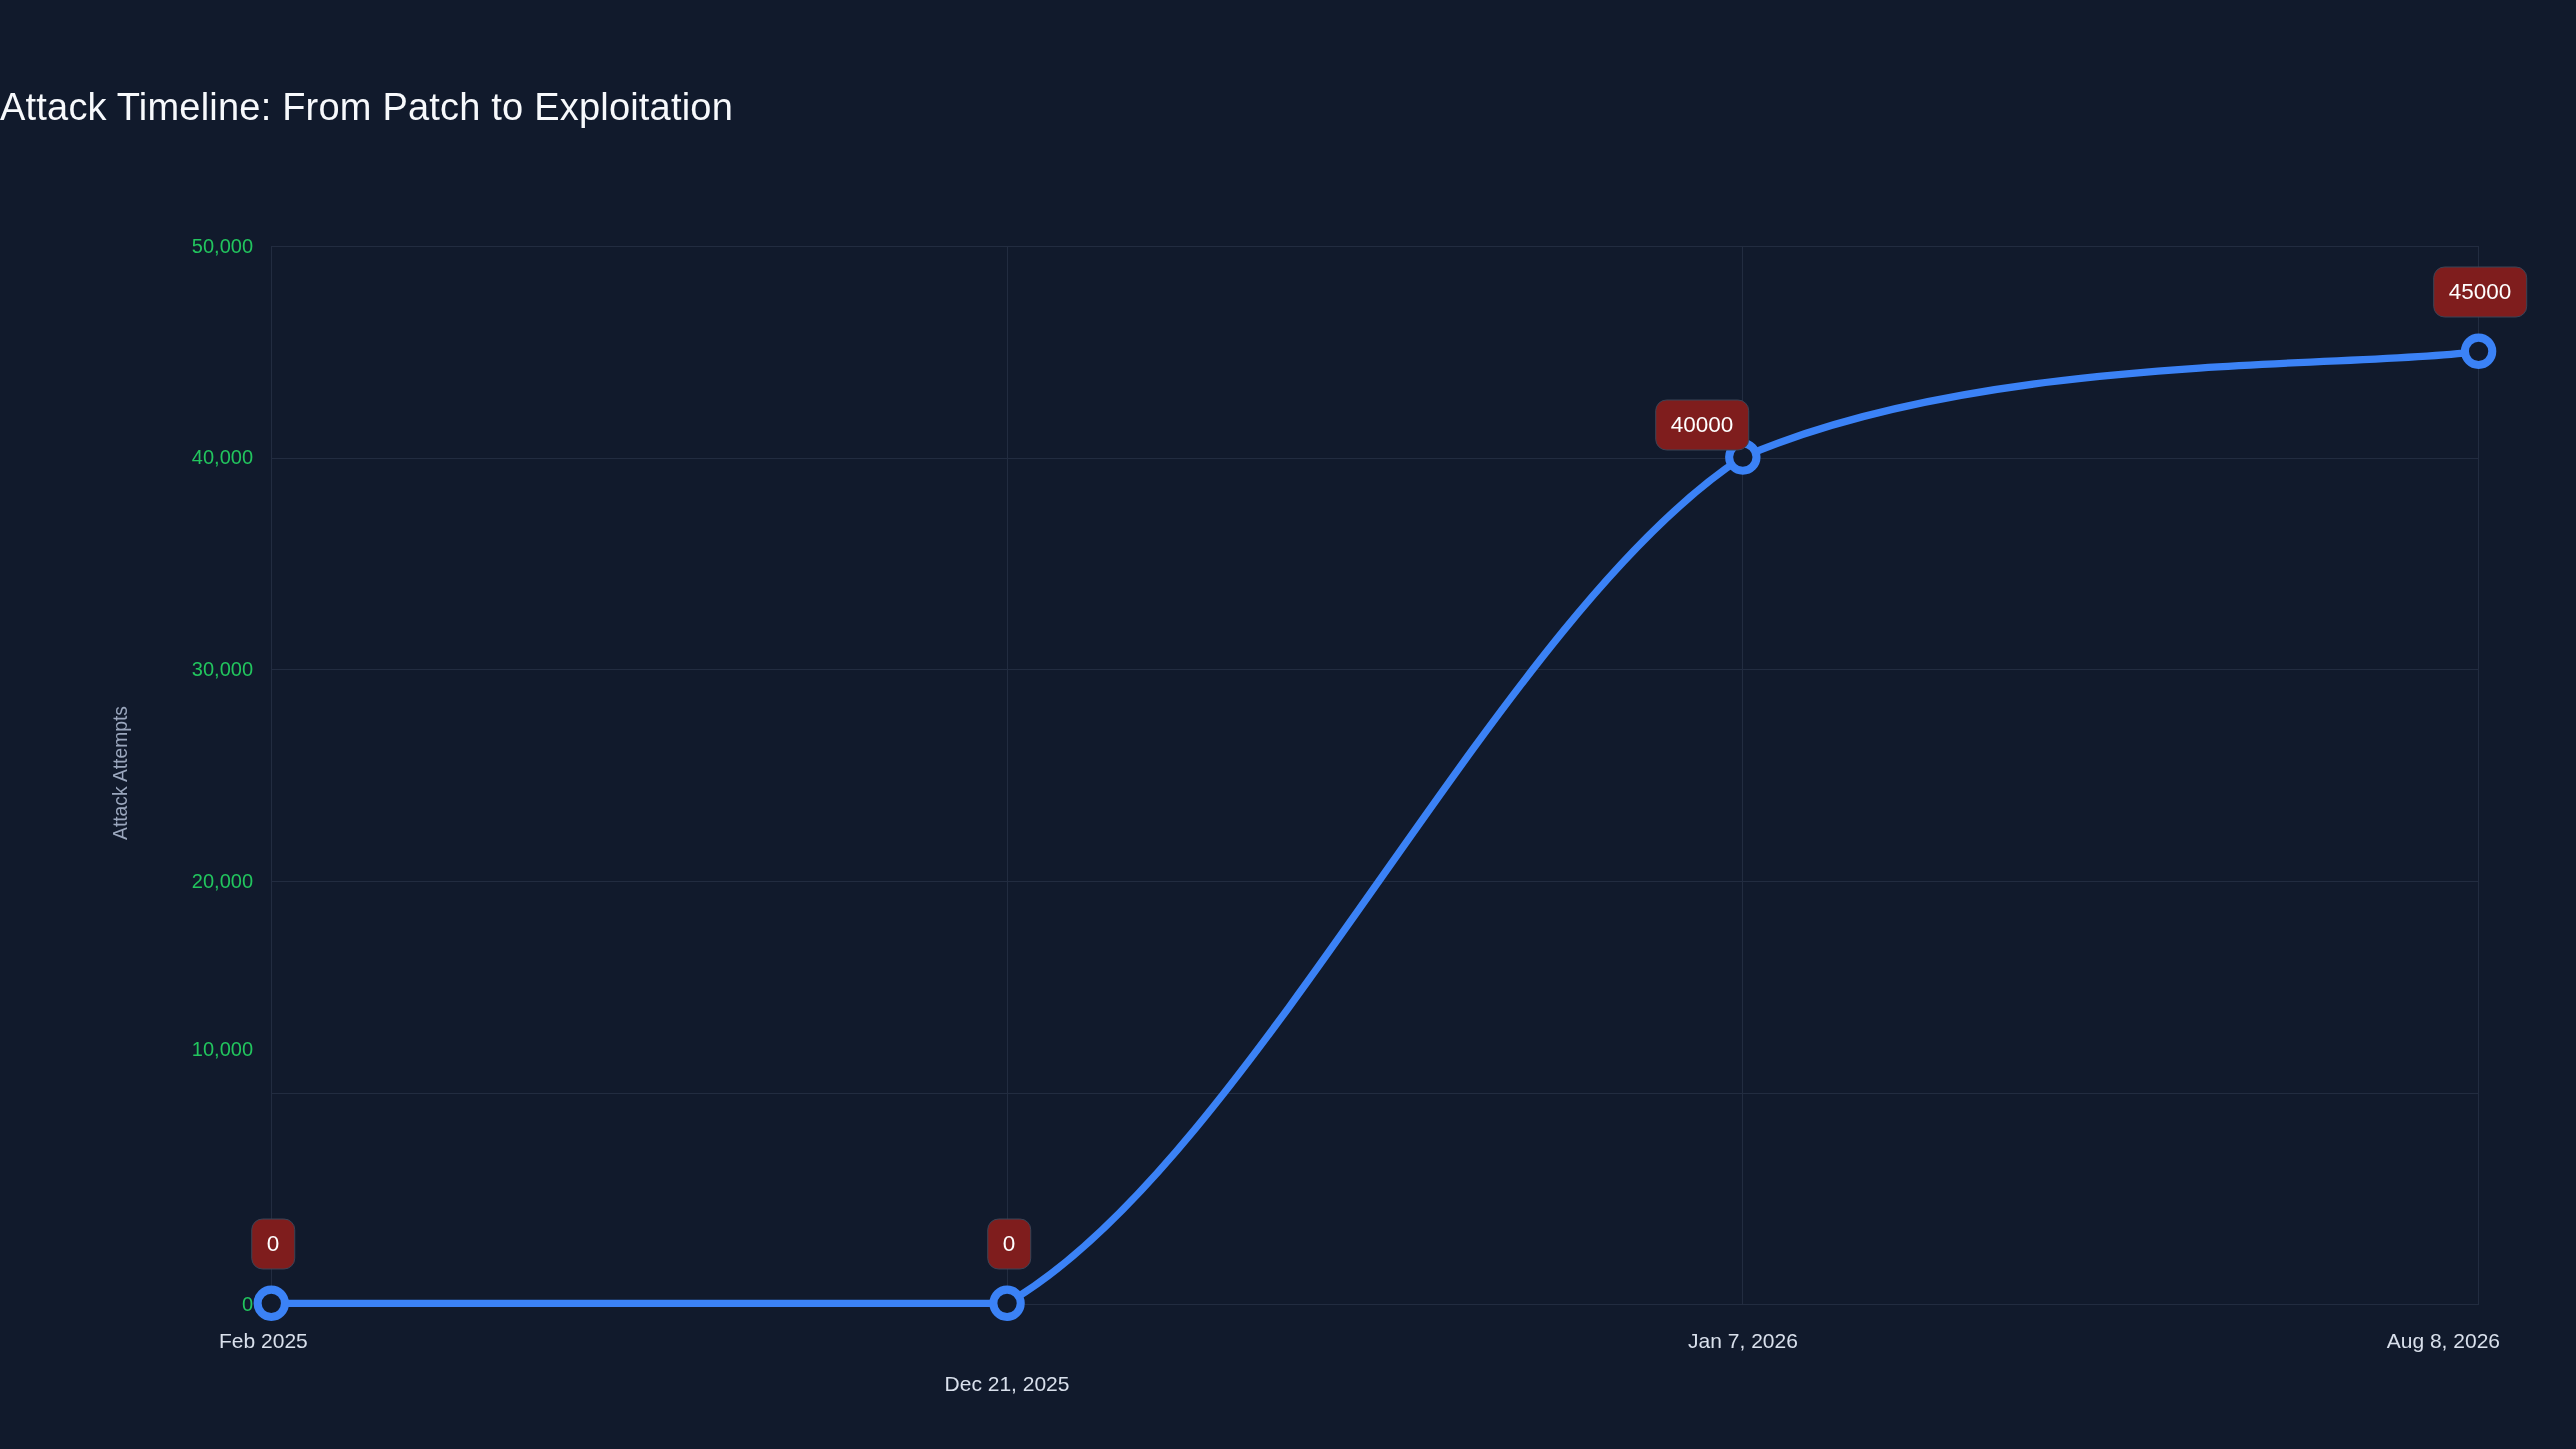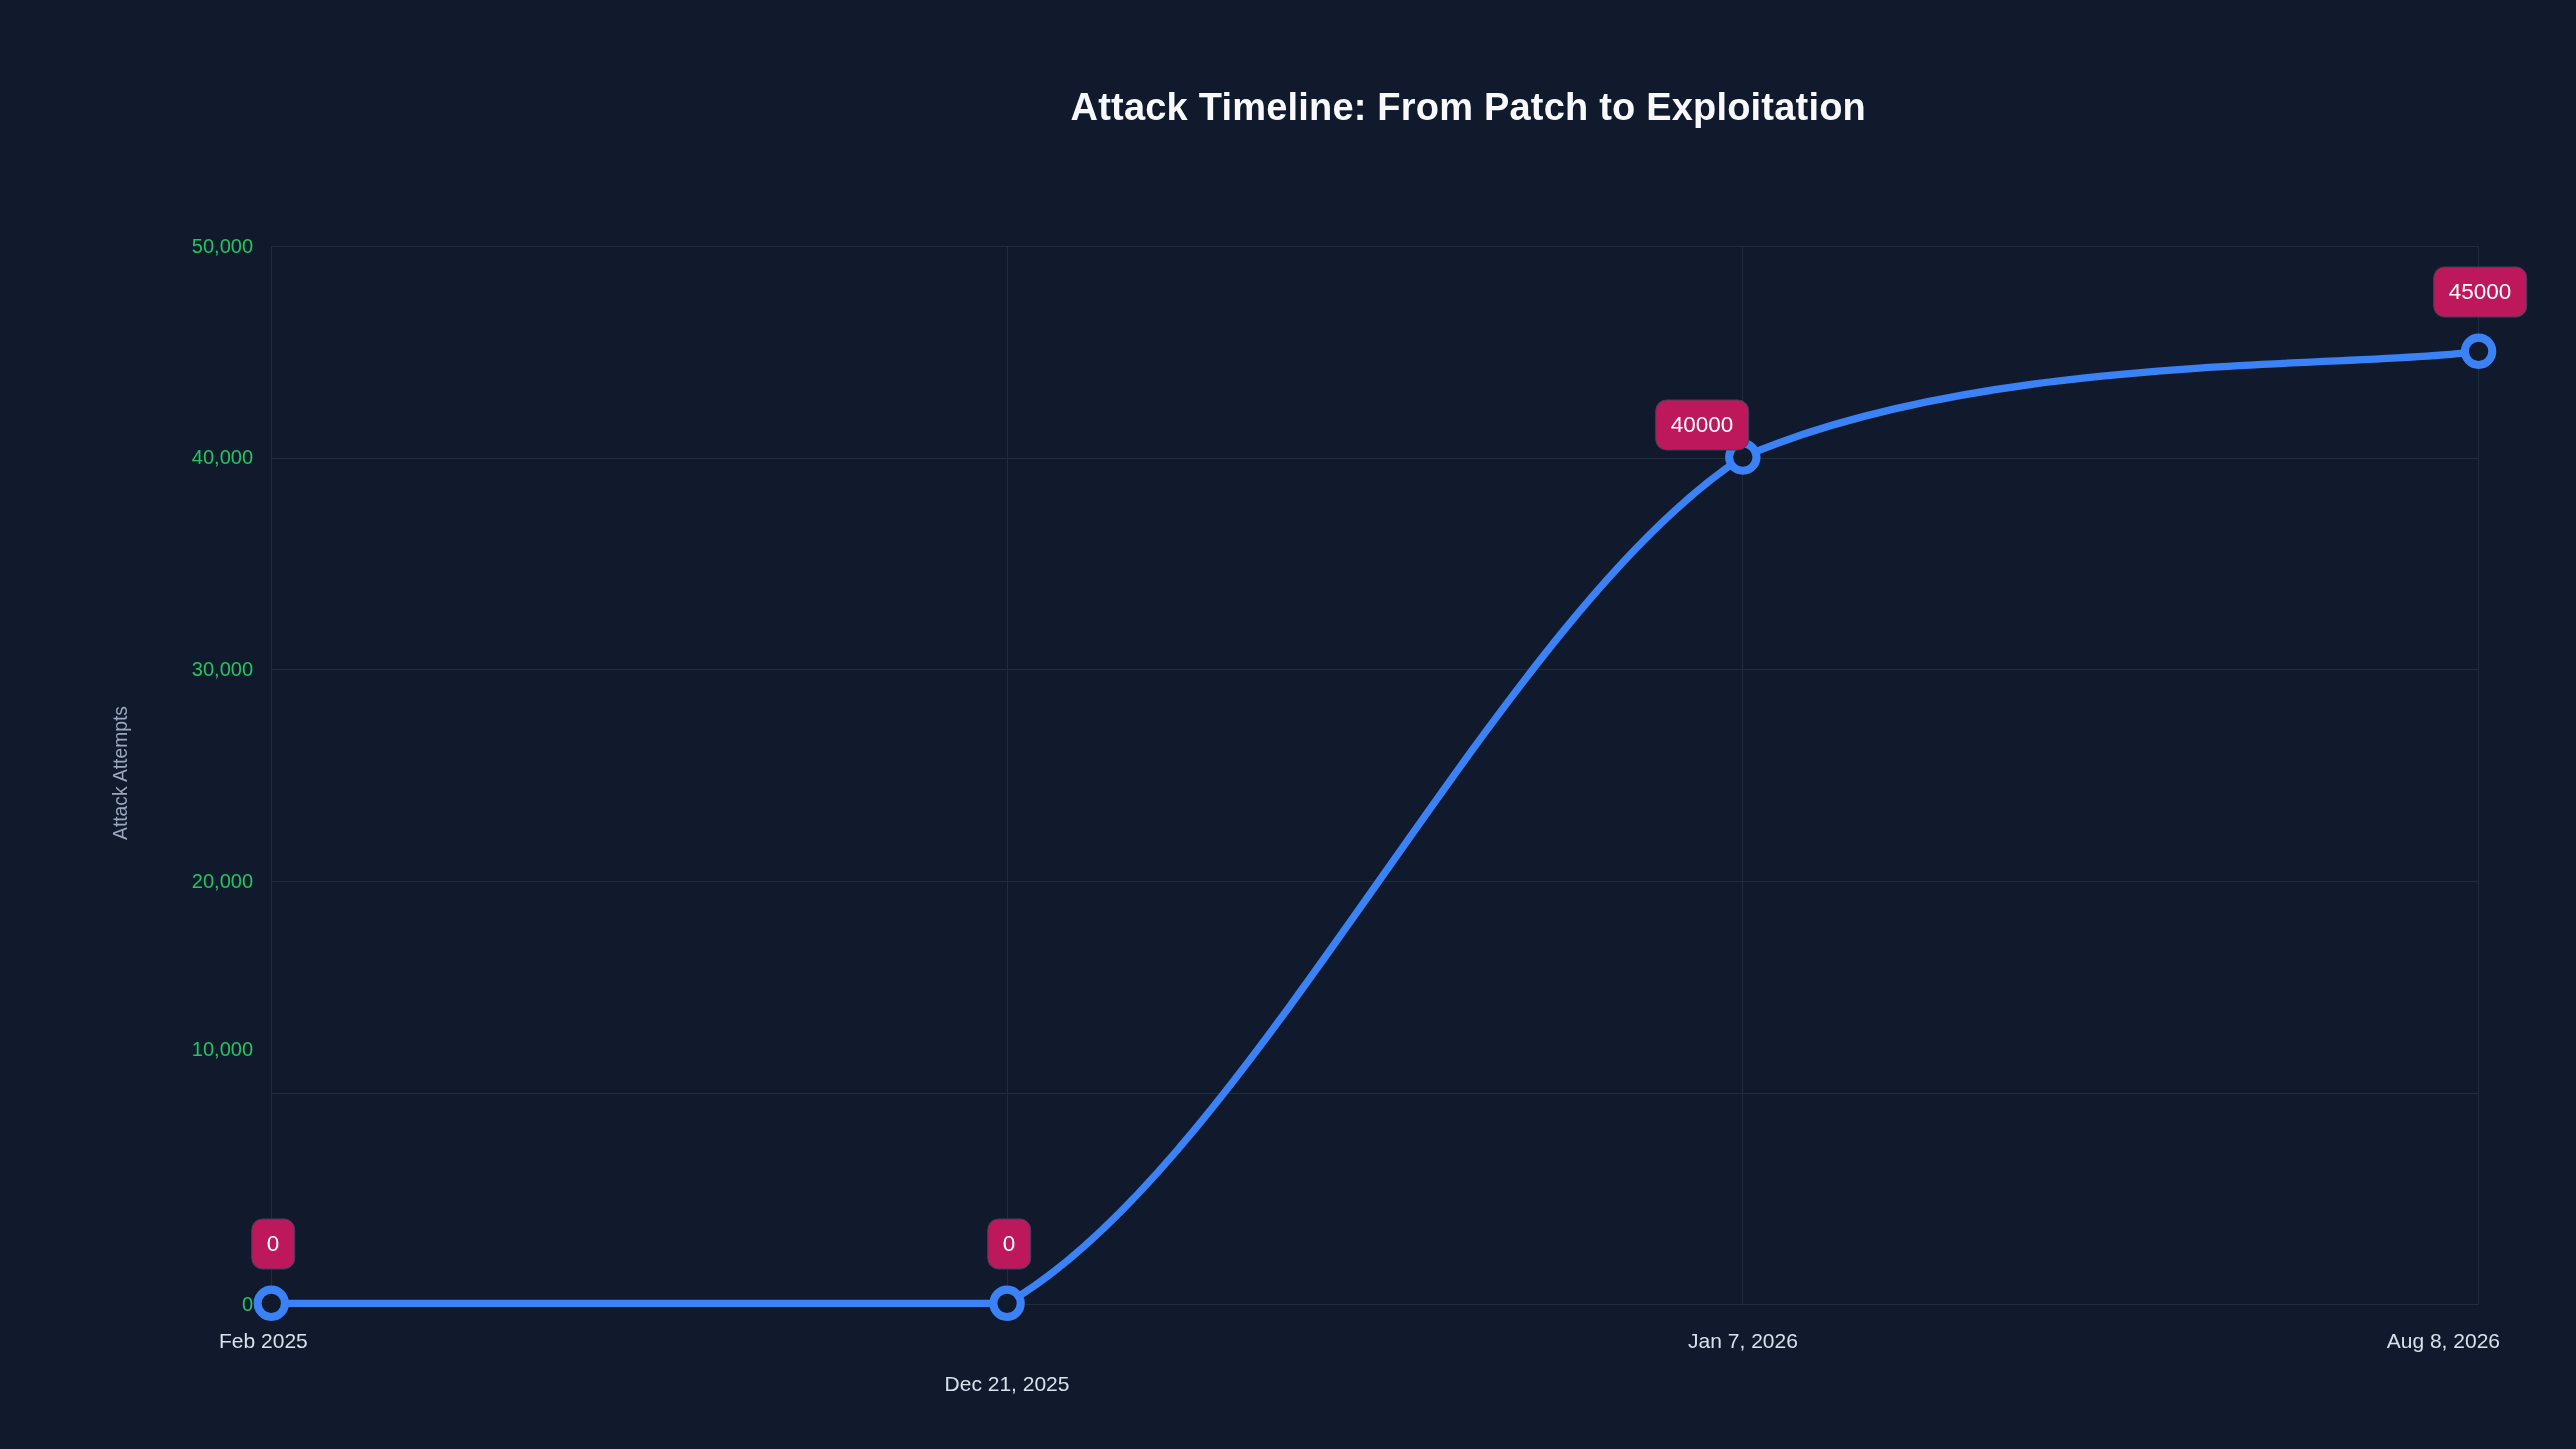--- a/index.html
+++ b/index.html
@@ -21,28 +21,27 @@
     height: 1449px;
     background: #111a2c;
   }
 
   
   .chart-title {
     position: absolute;
     left: 0;
     top: 87px;
     width: 1852px;
-    text-align: right;
+    text-align: left;
     color: #f7f9fc;
     font-size: 38px;
-    font-weight: 700;
+    font-weight: 400;
     letter-spacing: 0.2px;
     line-height: 1.1;
     white-space: nowrap;
-    padding-left: 14px;
   }
 
   
   .plot-area {
     position: absolute;
     left: 271px;
     top: 246px;
     width: 2207px;
     height: 1059px;
   }
@@ -105,21 +104,21 @@
     left: 0;
     top: 0;
     width: 2576px;
     height: 1449px;
     overflow: visible;
   }
 
   
   .value-badge {
     position: absolute;
-    background: #be185d;
+    background: #7f1d1d;
     border: 0.8px solid #3a4456;
     border-radius: 11.3px;
     color: #ffffff;
     font-size: 22.5px;
     line-height: 1;
     padding: 13px 14.5px;
     transform: translate(-50%, -100%);
     white-space: nowrap;
     box-sizing: border-box;
   }

